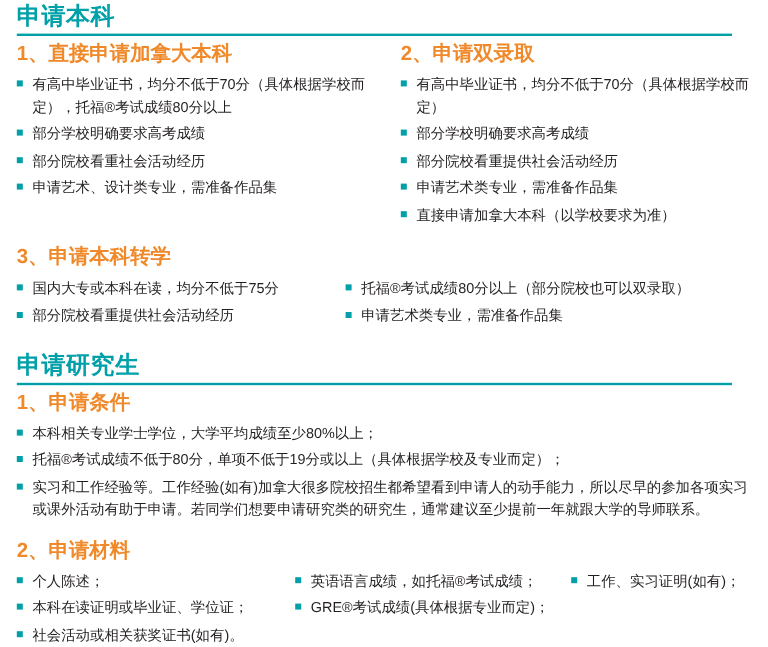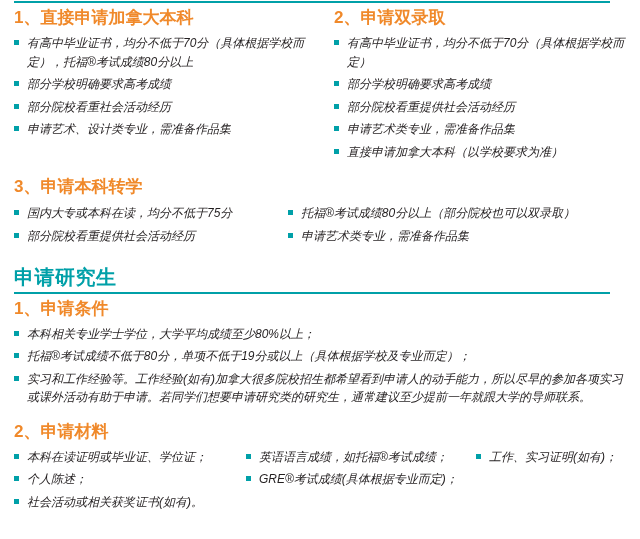--- a/index.html
+++ b/index.html
@@ -52,21 +52,20 @@
   .sub-head .num {
     color: #f0892a;
     font-weight: bold;
   }
 
   
   .bullets {
     list-style: none;
     margin: 0;
     padding: 0;
-    font-style: italic;
   }
   .bullets li {
     position: relative;
     padding-left: 13px;
     margin-bottom: 4px;
     font-size: 12px;
     line-height: 1.55;
     color: #231f20;
   }
   .bullets li::before {
@@ -112,20 +111,21 @@
     font-size: 12px;
     line-height: 1.6;
   }
 </style>
 </head>
 <body>
 
 <div class="page">
 
   <div class="section-head">
+    <span>申请本科</span>
     <span class="rule"></span>
   </div>
 
   <div class="block">
     <div class="two-col">
 
       <div class="col-left">
         <div class="sub-head">
           <span class="num">1、</span><span>直接申请加拿大本科</span>
         </div>
@@ -194,22 +194,22 @@
 
   <div class="spacer-10"></div>
 
   <div class="block">
     <div class="sub-head">
       <span class="num">2、</span><span>申请材料</span>
     </div>
     <div class="three-col">
       <div class="tc-a">
         <ul class="bullets">
+          <li>个人陈述；</li>
           <li>本科在读证明或毕业证、学位证；</li>
-          <li>个人陈述；</li>
           <li>社会活动或相关获奖证书(如有)。</li>
         </ul>
       </div>
       <div class="tc-b">
         <ul class="bullets">
           <li>英语语言成绩，如托福®考试成绩；</li>
           <li>GRE®考试成绩(具体根据专业而定)；</li>
         </ul>
       </div>
       <div class="tc-c">

